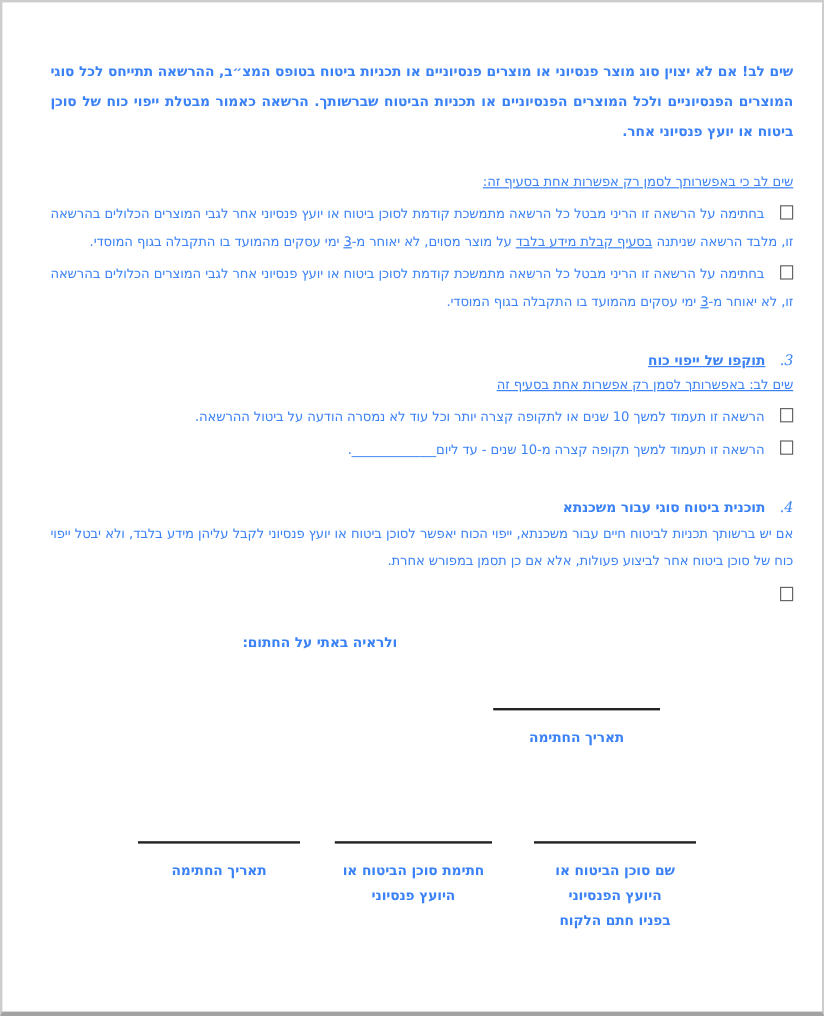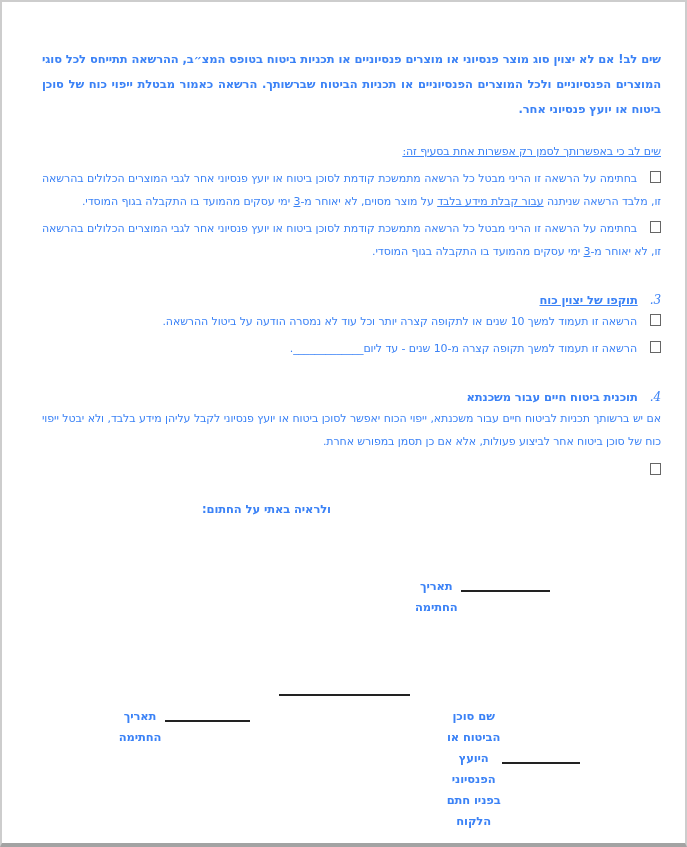--- a/index.html
+++ b/index.html
@@ -56,21 +56,21 @@
   .gap-sec3 { height:22px; }
   .closing {
     margin:20px 0 0 0;
     font-size:11.5px; font-weight:bold;
     text-align:center;
     position:relative; right:85px;
   }
   .sig-row { display:flex; align-items:flex-start; }
   .sig-row-1 { margin-top:48px; }
   .sig-row-2 { margin-top:76px; }
-  .sig-col { display:flex; flex-direction:row; align-items:center; }
+  .sig-col { display:flex; flex-direction:column; align-items:center; }
   .sig-line { border-bottom:2px solid #222; width:100%; height:0; }
   .sig-label {
     margin-top:12px;
     font-size:11.5px; font-weight:bold;
     line-height:21px;
     white-space:pre-line;
     text-align:center;
   }
   
   .r1c1 { width:127px; margin-right:129px; }
@@ -82,36 +82,37 @@
 </style>
 </head>
 <body>
 
 <div class="page">
 
   <p class="intro">שים לב! אם לא יצוין סוג מוצר פנסיוני או מוצרים פנסיוניים או תכניות ביטוח בטופס המצ״ב, ההרשאה תתייחס לכל סוגי המוצרים הפנסיוניים ולכל המוצרים הפנסיוניים או תכניות הביטוח שברשותך. הרשאה כאמור מבטלת ייפוי כוח של סוכן ביטוח או יועץ פנסיוני אחר.</p>
 
   <section>
     <div class="sec-note">שים לב כי באפשרותך לסמן רק אפשרות אחת בסעיף זה:</div>
-    <div class="opt"><span class="cb"></span><span class="cbgap"></span><span>בחתימה על הרשאה זו הריני מבטל כל הרשאה מתמשכת קודמת לסוכן ביטוח או יועץ פנסיוני אחר לגבי המוצרים הכלולים בהרשאה זו, מלבד הרשאה שניתנה </span><span class="u">עבור קבלת מידע בלבד</span><span> על מוצר מסוים, לא יאוחר מ-</span><span class="u">3</span><span> ימי עסקים מהמועד בו התקבלה בגוף המוסדי.</span></div>
+    <div class="opt"><span class="cb"></span><span class="cbgap"></span><span>בחתימה על הרשאה זו הריני מבטל כל הרשאה מתמשכת קודמת לסוכן ביטוח או יועץ פנסיוני אחר לגבי המוצרים הכלולים בהרשאה זו, מלבד הרשאה שניתנה </span><span class="u">בסעיף קבלת מידע בלבד</span><span> על מוצר מסוים, לא יאוחר מ-</span><span class="u">3</span><span> ימי עסקים מהמועד בו התקבלה בגוף המוסדי.</span></div>
     <div class="opt"><span class="cb"></span><span class="cbgap"></span><span>בחתימה על הרשאה זו הריני מבטל כל הרשאה מתמשכת קודמת לסוכן ביטוח או יועץ פנסיוני אחר לגבי המוצרים הכלולים בהרשאה זו, לא יאוחר מ-</span><span class="u">3</span><span> ימי עסקים מהמועד בו התקבלה בגוף המוסדי.</span></div>
   </section>
 
   <div class="gap-sec3"></div>
 
   <section>
-    <div class="sec-head"><span class="sec-num">3.</span><span class="sec-title">תוקפו של יצוין כוח</span></div>
+    <div class="sec-head"><span class="sec-num">3.</span><span class="sec-title">תוקפו של ייפוי כוח</span></div>
+    <div class="sec-note">שים לב: באפשרותך לסמן רק אפשרות אחת בסעיף זה</div>
     <div class="opt"><span class="cb"></span><span class="cbgap"></span><span>הרשאה זו תעמוד למשך 10 שנים או לתקופה קצרה יותר וכל עוד לא נמסרה הודעה על ביטול ההרשאה.</span></div>
     <div class="opt"><span class="cb"></span><span class="cbgap"></span><span>הרשאה זו תעמוד למשך תקופה קצרה מ-10 שנים - עד ליום</span><span>_____________</span><span>.</span></div>
   </section>
 
   <div class="gap-sec3"></div>
 
   <section>
-    <div class="sec-head"><span class="sec-num">4.</span><span class="sec-title no-u">תוכנית ביטוח חיים עבור משכנתא</span></div>
+    <div class="sec-head"><span class="sec-num">4.</span><span class="sec-title no-u">תוכנית ביטוח סוגי עבור משכנתא</span></div>
     <p class="para">אם יש ברשותך תכניות לביטוח חיים עבור משכנתא, ייפוי הכוח יאפשר לסוכן ביטוח או יועץ פנסיוני לקבל עליהן מידע בלבד, ולא יבטל ייפוי כוח של סוכן ביטוח אחר לביצוע פעולות, אלא אם כן תסמן במפורש אחרת.</p>
     <div class="opt"><span class="cb"></span><span class="cbgap"></span></div>
   </section>
 
   <p class="closing">ולראיה באתי על החתום:</p>
 
   <div class="sig-row sig-row-1">
     <div class="sig-col r1c2">
       <div class="sig-line"></div>
       <div class="sig-label">תאריך החתימה</div>
@@ -120,20 +121,22 @@
 
   <div class="sig-row sig-row-2">
     <div class="sig-col r2c1">
       <div class="sig-line"></div>
       <div class="sig-label">שם סוכן הביטוח או
 היועץ הפנסיוני
 בפניו חתם הלקוח</div>
     </div>
     <div class="sig-col r2c2">
       <div class="sig-line"></div>
+      <div class="sig-label">חתימת סוכן הביטוח או
+היועץ פנסיוני</div>
     </div>
     <div class="sig-col r2c3">
       <div class="sig-line"></div>
       <div class="sig-label">תאריך החתימה</div>
     </div>
   </div>
 
 </div>
 
 </body></html>

